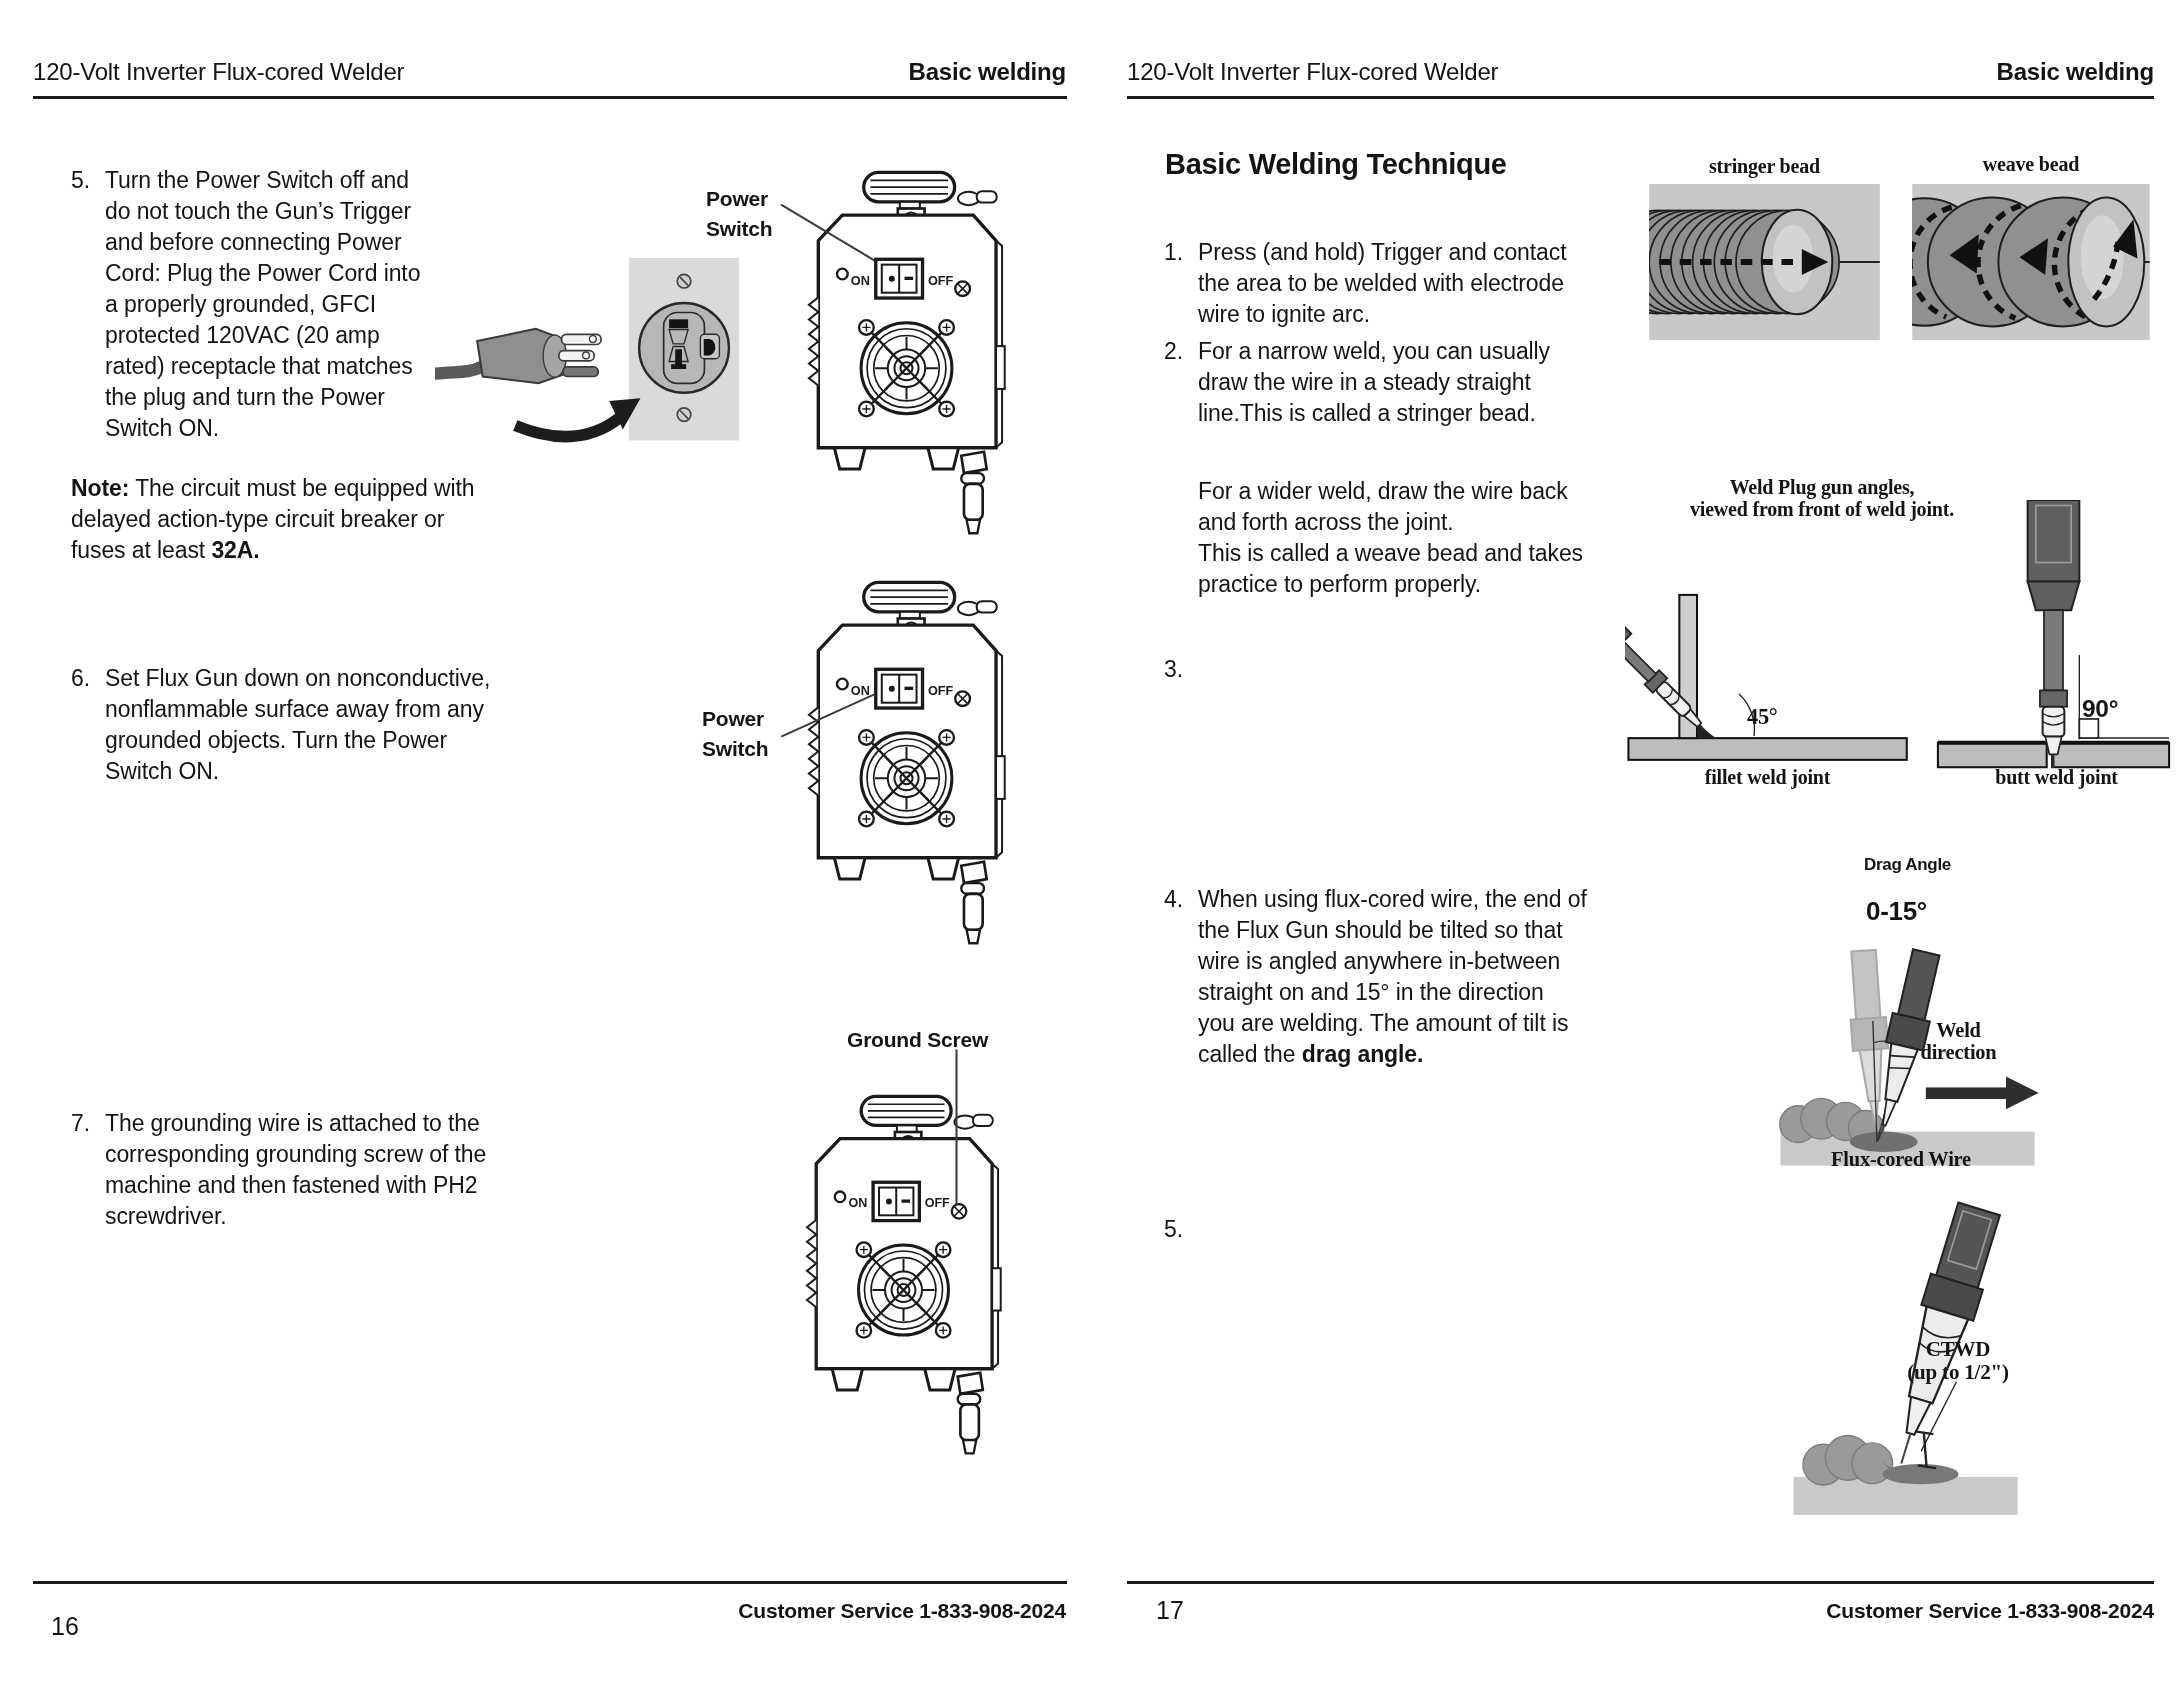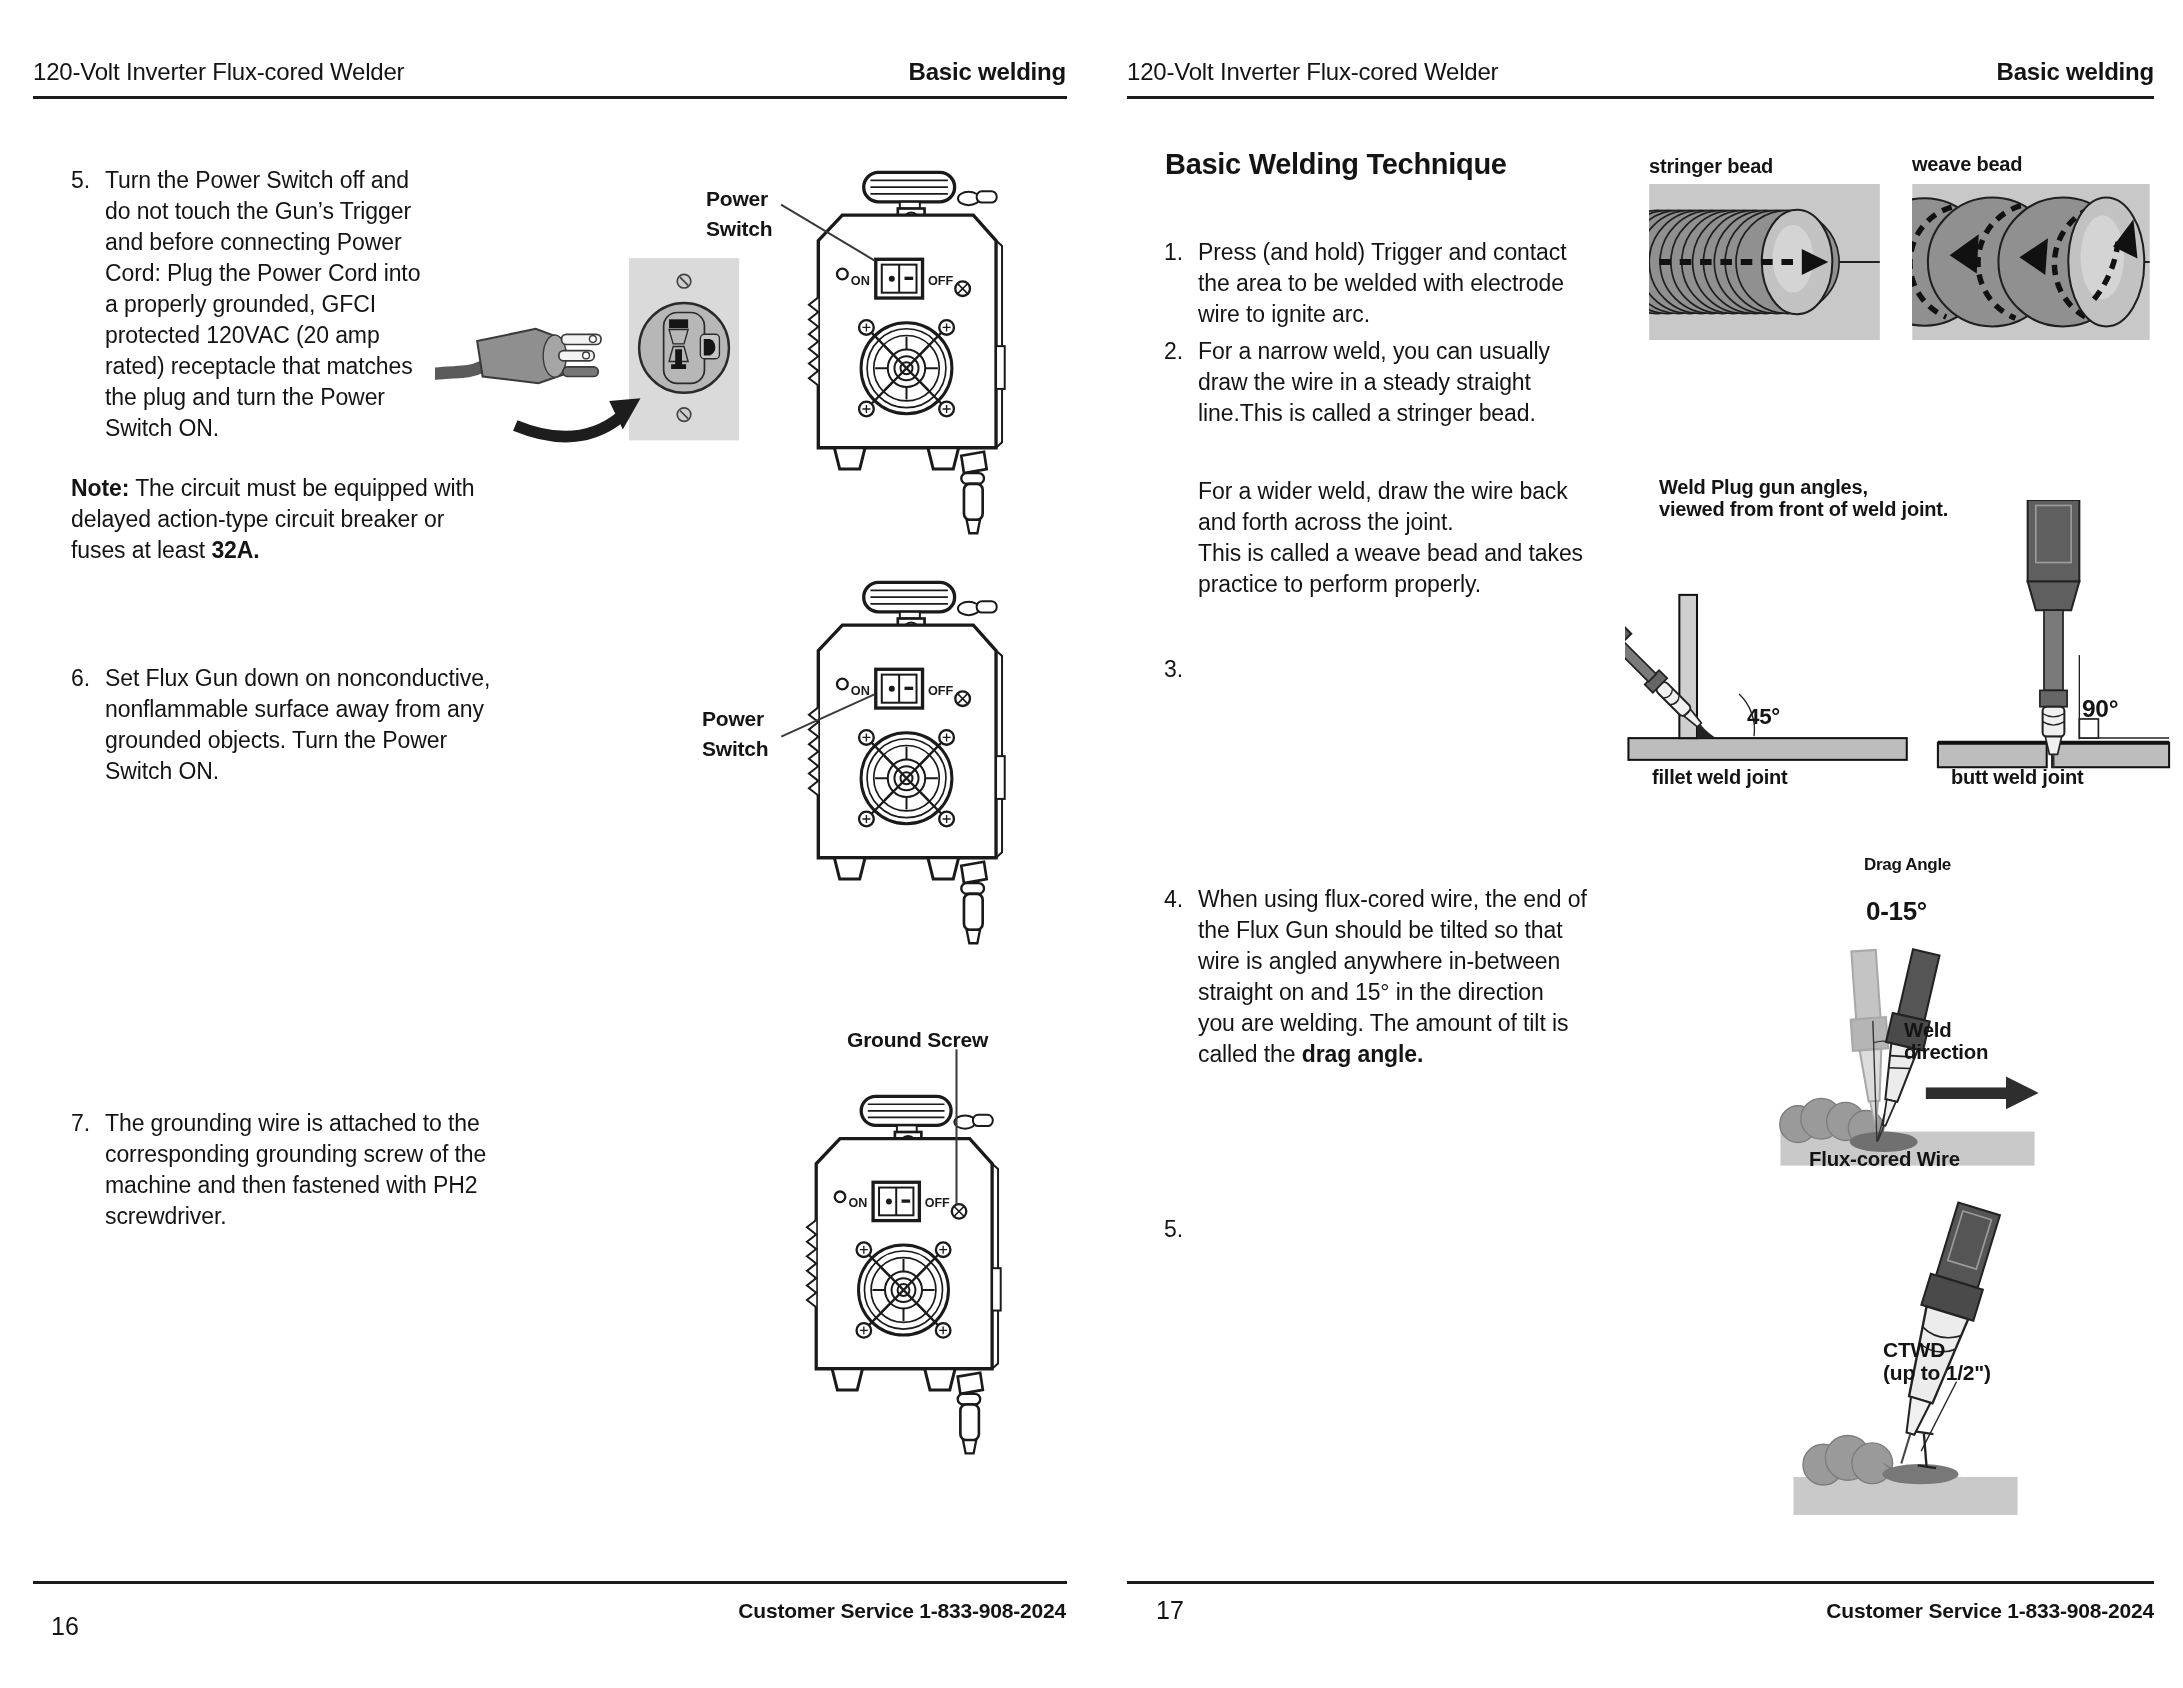--- a/index.html
+++ b/index.html
@@ -8,21 +8,21 @@
   .abs{position:absolute;}
   .pre{white-space:pre-line;}
   .b{font-weight:bold;}
   .hdr{font-size:24px;letter-spacing:-0.2px;}
   .rule{background:#1c1c1c;height:2.7px;}
   .body-text{font-size:23px;line-height:31px;letter-spacing:-0.1px;}
   .step{display:flex;}
   .num{flex:0 0 34px;width:34px;}
   .heading1{font-size:29px;font-weight:bold;letter-spacing:-0.3px;}
   .diag-cap{font-weight:bold;font-size:20px;letter-spacing:-0.2px;}
-  .ctr{text-align:left;}
+  .ctr{text-align:center;font-family:Liberation Serif, serif;}
   .callout{font-weight:bold;font-size:21px;line-height:30px;letter-spacing:-0.2px;}
   .angle-lbl{font-weight:bold;letter-spacing:-0.3px;}
   .footer-num{font-size:25px;}
   .footer-cs{font-size:21px;font-weight:bold;letter-spacing:-0.2px;}
   svg text{font-family:"Liberation Sans",sans-serif;}
   .outlined{text-shadow:-1.4px -1.4px 0 #fff,1.4px -1.4px 0 #fff,-1.4px 1.4px 0 #fff,1.4px 1.4px 0 #fff,0 2px 0 #fff,0 -2px 0 #fff,2px 0 0 #fff,-2px 0 0 #fff;}
 </style>
 </head>
 <body>
 
@@ -309,21 +309,21 @@
         <line x1="118" y1="300" x2="118" y2="286" stroke="#333" stroke-width="2"></line>
         <polygon points="111,262 125,262 122,288 114,288" fill="#f0f0f0" stroke="#222" stroke-width="2.5"></polygon>
         <rect x="108" y="205" width="20" height="58" rx="7" fill="#f0f0f0" stroke="#222" stroke-width="3"></rect>
         <path d="M108,222 q10,9 20,0 M108,236 q10,9 20,0" fill="none" stroke="#222" stroke-width="2"></path>
         <rect x="103" y="189" width="30" height="17" fill="#666" stroke="#222" stroke-width="2.5"></rect>
         <rect x="110" y="120" width="16" height="70" fill="#7a7a7a" stroke="#222" stroke-width="2.5"></rect>
         <rect x="94" y="26" width="48" height="96" fill="#5f5f5f" stroke="#222" stroke-width="3"></rect>
         <rect x="102" y="36" width="32" height="58" fill="none" stroke="#9a9a9a" stroke-width="2.5"></rect>
       </g>
     </svg>
-    <div class="abs angle-lbl" style="left:1747px;top:704px;font-size:22.4px;">45°</div>
+    <div class="abs angle-lbl" style="left:1747px;top:704px;font-size:22.4px;font-family:Liberation Serif, serif;">45°</div>
     <div class="abs diag-cap ctr" style="left:1652px;top:766px;width:231px;">fillet weld joint</div>
 
     <svg class="abs" style="left:1931px;top:500px;" width="245" height="272" viewBox="0 0 360 400">
       <rect x="10" y="357" width="160" height="36" fill="#bdbdbd" stroke="#111" stroke-width="3"></rect>
       <rect x="178" y="357" width="172" height="36" fill="#bdbdbd" stroke="#111" stroke-width="3"></rect>
       <line x1="10" y1="357" x2="170" y2="357" stroke="#111" stroke-width="6"></line>
       <line x1="178" y1="357" x2="350" y2="357" stroke="#111" stroke-width="6"></line>
       <line x1="218" y1="228" x2="218" y2="352" stroke="#222" stroke-width="2"></line>
       <line x1="218" y1="350" x2="350" y2="350" stroke="#222" stroke-width="2"></line>
       <rect x="218" y="322" width="28" height="28" fill="#fff" stroke="#222" stroke-width="2.5"></rect>

